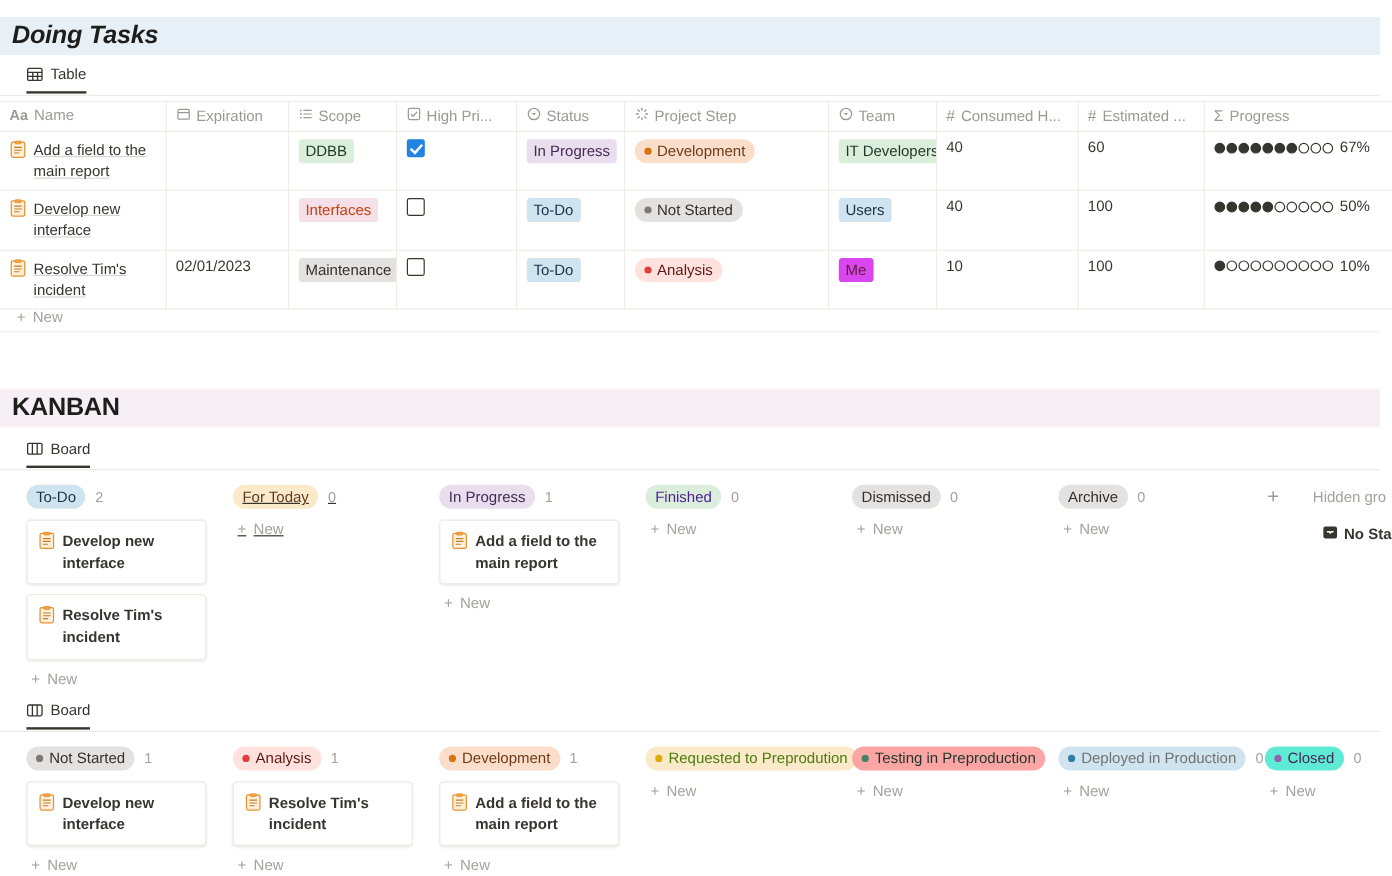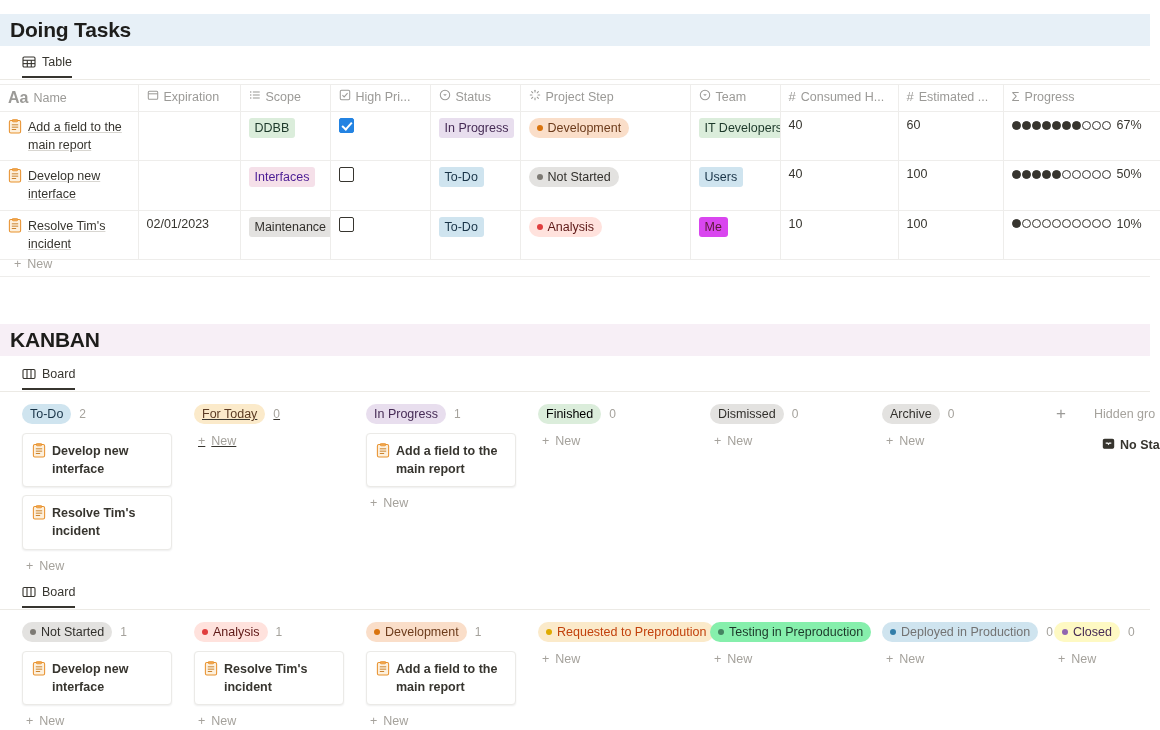--- a/index.html
+++ b/index.html
@@ -15,21 +15,21 @@
   .band {
     position: absolute;
     left: 0; width: 1150px;
     display: flex; align-items: center;
   }
   .band-title {
     font-size: 21px; font-weight: bold;
     color: #1d1d1b; letter-spacing: -0.2px;
     padding-left: 10px;
   }
-  #band-doing { top: 14px; height: 32px; background: #e7f0f7; }
+  #band-doing { top: 14px; height: 32px; background: #e7f0f7; font-style: italic; }
   #band-kanban { top: 324px; height: 32px; background: #f7eff6; }
 
   
   .viewtab {
     position: absolute;
     display: flex; align-items: center; gap: 6px;
     font-size: 12.5px; color: #37352f; font-weight: 500;
     padding-bottom: 7px;
     border-bottom: 2px solid #37352f;
   }
@@ -170,21 +170,21 @@
         <col style="width:170px">
       <col style="width:90px">
         <col style="width:118px">
         <col style="width:105px">
       <col style="width:157px">
     </colgroup>
     <thead>
       <tr>
         <th>
             <span class="hd">
-          <span style="font-size:16px;color:#9b9a97;font-weight:600;">Aa</span>
+          <span style="font-size:12px;color:#9b9a97;font-weight:600;">Aa</span>
           <span>Name</span>
             </span>
           </th>
         <th>
             <span class="hd">
           <span>
             <svg width="12" height="12" viewBox="0 0 14 14" fill="none" stroke="#9b9a97" stroke-width="1.2">
               <rect x="1.5" y="2.5" width="11" height="9.5" rx="1.2"></rect>
                   <line x1="1.5" y1="5.6" x2="12.5" y2="5.6"></line>
             </svg></span>
@@ -327,21 +327,21 @@
                 <rect x="1" y="1.5" width="12" height="13.5" rx="1.6" fill="#fdf0dd" stroke="#e8912d" stroke-width="1.1"></rect>
                 <rect x="4.2" y="0.4" width="5.6" height="2.6" rx="0.9" fill="#f0a44a" stroke="#e8912d" stroke-width="0.8"></rect>
                 <line x1="3.6" y1="6.2" x2="10.4" y2="6.2" stroke="#c77d24" stroke-width="1"></line>
                 <line x1="3.6" y1="8.7" x2="10.4" y2="8.7" stroke="#c77d24" stroke-width="1"></line>
                 <line x1="3.6" y1="11.2" x2="8.2" y2="11.2" stroke="#c77d24" stroke-width="1"></line>
               </svg>
               <span class="txt">Develop new interface</span>
             </span>
           </td>
           <td><span></span></td>
-          <td><span class="pill" style="background:#f5e0e9;color:#4c1d95">
+          <td><span class="pill" style="background:#f5e0e9;color:#c2410c">
               <span>Interfaces</span>
             </span></td>
           <td>
             <span class="cbx"></span>
           </td>
           <td><span class="pill" style="background:#cfe4ef;color:#183347">
               <span>To-Do</span>
             </span></td>
           <td><span class="pill round" style="background:#e3e2e0;color:#32302c">
               <span class="dot" style="background:#7d7a74"></span>
@@ -503,21 +503,21 @@
         </svg>
         <span>Add a field to the main report</span>
       </div>
       <div class="knew">
         <span>+</span>
         <span>New</span>
       </div>
     </div>
     <div class="kcol" style="left: 538px;">
       <div class="kcol-head">
-        <span class="pill round" style="background:#dbeddb;color:#000000">
+        <span class="pill round" style="background:#dbeddb;color:#4c1d95">
           <span>Finished</span>
         </span>
         <span class="kcount">0</span>
       </div>
       <div class="knew">
         <span>+</span>
         <span>New</span>
       </div>
     </div>
     <div class="kcol" style="left: 710px;">
@@ -632,34 +632,34 @@
         </svg>
         <span>Add a field to the main report</span>
       </div>
       <div class="knew">
         <span>+</span>
         <span>New</span>
       </div>
     </div>
     <div class="kcol" style="left: 538px; width: 200px;">
       <div class="kcol-head">
-        <span class="pill round" style="background:#fbeaca;color:#c2410c">
+        <span class="pill round" style="background:#fbeaca;color:#4d7c0f">
           <span class="dot" style="background:#dfab01"></span>
           <span>Requested to Preprodution</span>
         </span>
         <span class="kcount"></span>
       </div>
       <div class="knew">
         <span>+</span>
         <span>New</span>
       </div>
     </div>
     <div class="kcol" style="left: 710px; width: 200px;">
       <div class="kcol-head">
-        <span class="pill round" style="background:#86efac;color:#1c3829">
+        <span class="pill round" style="background:#fca5a5;color:#1c3829">
           <span class="dot" style="background:#448361"></span>
           <span>Testing in Preproduction</span>
         </span>
         <span class="kcount"></span>
       </div>
       <div class="knew">
         <span>+</span>
         <span>New</span>
       </div>
     </div>
@@ -671,21 +671,21 @@
         </span>
         <span class="kcount">0</span>
       </div>
       <div class="knew">
         <span>+</span>
         <span>New</span>
       </div>
     </div>
     <div class="kcol" style="left: 1054px; width: 200px;">
       <div class="kcol-head">
-        <span class="pill round" style="background:#fef9c3;color:#462b55">
+        <span class="pill round" style="background:#5eead4;color:#462b55">
           <span class="dot" style="background:#9065b0"></span>
           <span>Closed</span>
         </span>
         <span class="kcount">0</span>
       </div>
       <div class="knew">
         <span>+</span>
         <span>New</span>
       </div>
     </div>

